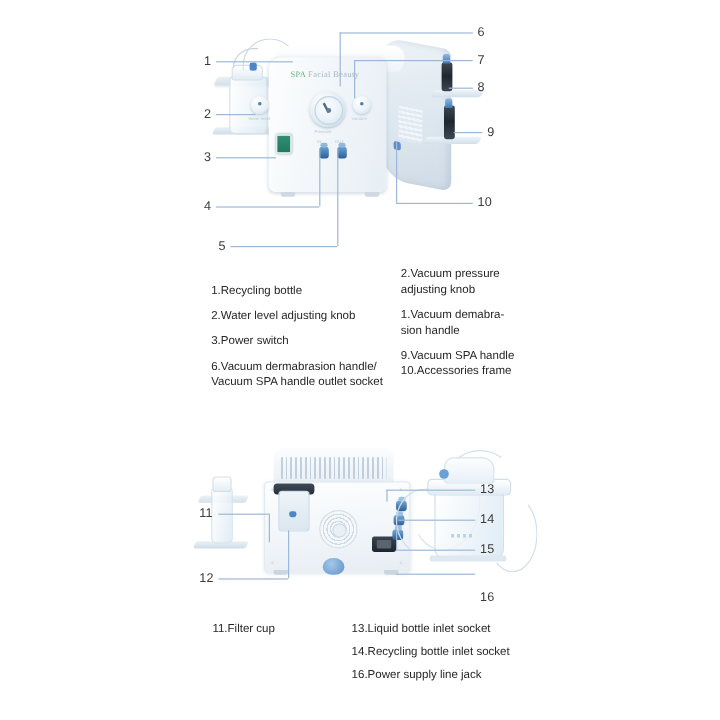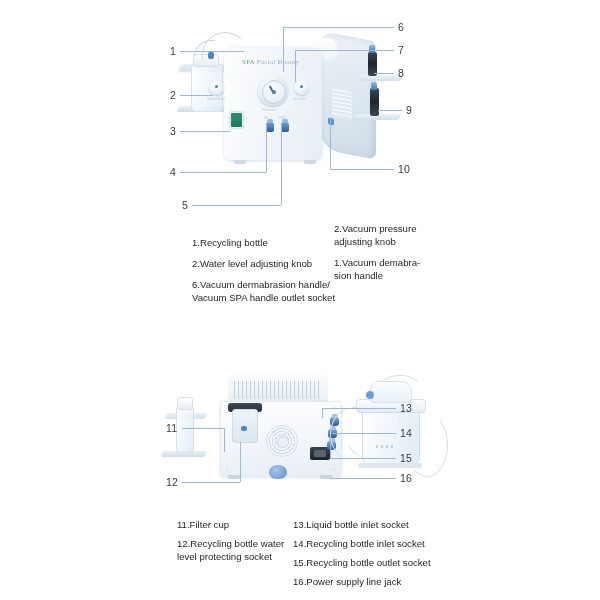--- a/index.html
+++ b/index.html
@@ -162,21 +162,21 @@
   .logo .spa{color:#5fb37a;font-weight:normal;}
   .micro{
     position:absolute;font-size:3.4px;color:#b9c7d4;white-space:nowrap;letter-spacing:.1px;
   }
 
   
   .list{position:absolute;font-size:9.6px;line-height:13px;color:#262626;}
   .list .item{margin-bottom:8px;white-space:pre-line;}
   .list .item:last-child{margin-bottom:0;}
 
-  #list-left-top{left:192px;top:236px;width:150px;}
+  #list-left-top{left:176px;top:236px;width:150px;}
   #list-right-top{left:334px;top:222px;width:120px;}
   #list-left-bot{left:177px;top:518px;width:125px;}
   #list-right-bot{left:293px;top:518px;width:175px;}
   #list-right-bot .item{margin-bottom:6px;}
   #list-left-bot .item{margin-bottom:6px;}
 
   
   .fig-bot{position:absolute;left:170px;top:373px;width:280px;height:130px;}
   .bb-back{
     position:absolute;left:58px;top:0px;width:100px;height:30px;
@@ -357,28 +357,31 @@
   <div class="numlbl" style="left:182px;top:200px;">5</div>
   <div class="numlbl" style="left:398px;top:22px;">6</div>
   <div class="numlbl" style="left:398px;top:45px;">7</div>
   <div class="numlbl" style="left:398px;top:68px;">8</div>
   <div class="numlbl" style="left:406px;top:105px;">9</div>
   <div class="numlbl" style="left:398px;top:164px;">10</div>
 
   <div class="list" id="list-left-top">
     <div class="item">1.Recycling bottle</div>
     <div class="item">2.Water level adjusting knob</div>
+    <div class="item">3.Power switch</div>
     <div class="item">6.Vacuum dermabrasion handle/
 Vacuum SPA handle outlet socket</div>
   </div>
   <div class="list" id="list-right-top">
     <div class="item">2.Vacuum pressure
 adjusting knob</div>
     <div class="item">1.Vacuum demabra-
 sion handle</div>
+    <div class="item">9.Vacuum SPA handle
+10.Accessories frame</div>
   </div>
 
   <div class="fig-bot">
     <div class="bb-shelf"></div>
     <div class="bb-shelf2"></div>
     <div class="bb-cup"></div>
     <div class="bb-cup-cap"></div>
 
     <div class="bb-back"></div>
     <div class="bb-vents"></div>
@@ -427,27 +430,24 @@
   <div class="lead h" style="left:332px;top:433px;width:64px;"></div>
   <div class="lead h" style="left:330px;top:458px;width:66px;"></div>
   <div class="lead v" style="left:330px;top:442px;height:16px;"></div>
   <div class="lead h" style="left:330px;top:478px;width:66px;"></div>
 
   <div class="numlbl" style="left:166px;top:423px;">11</div>
   <div class="numlbl" style="left:166px;top:477px;">12</div>
   <div class="numlbl" style="left:400px;top:403px;">13</div>
   <div class="numlbl" style="left:400px;top:428px;">14</div>
   <div class="numlbl" style="left:400px;top:453px;">15</div>
-  <div class="numlbl" style="left:400px;top:473px;">16</div>
+  <div class="numlbl" style="left:400px;top:493px;">16</div>
 
   <div class="list" id="list-left-bot">
     <div class="item">11.Filter cup</div>
-    <div class="item">12.Recycling bottle water
- level protecting socket</div>
   </div>
   <div class="list" id="list-right-bot">
     <div class="item">13.Liquid bottle inlet socket</div>
     <div class="item">14.Recycling bottle inlet socket</div>
-    <div class="item">15.Recycling bottle outlet socket</div>
     <div class="item">16.Power supply line jack</div>
   </div>
 
 </div>
 
 </body></html>

